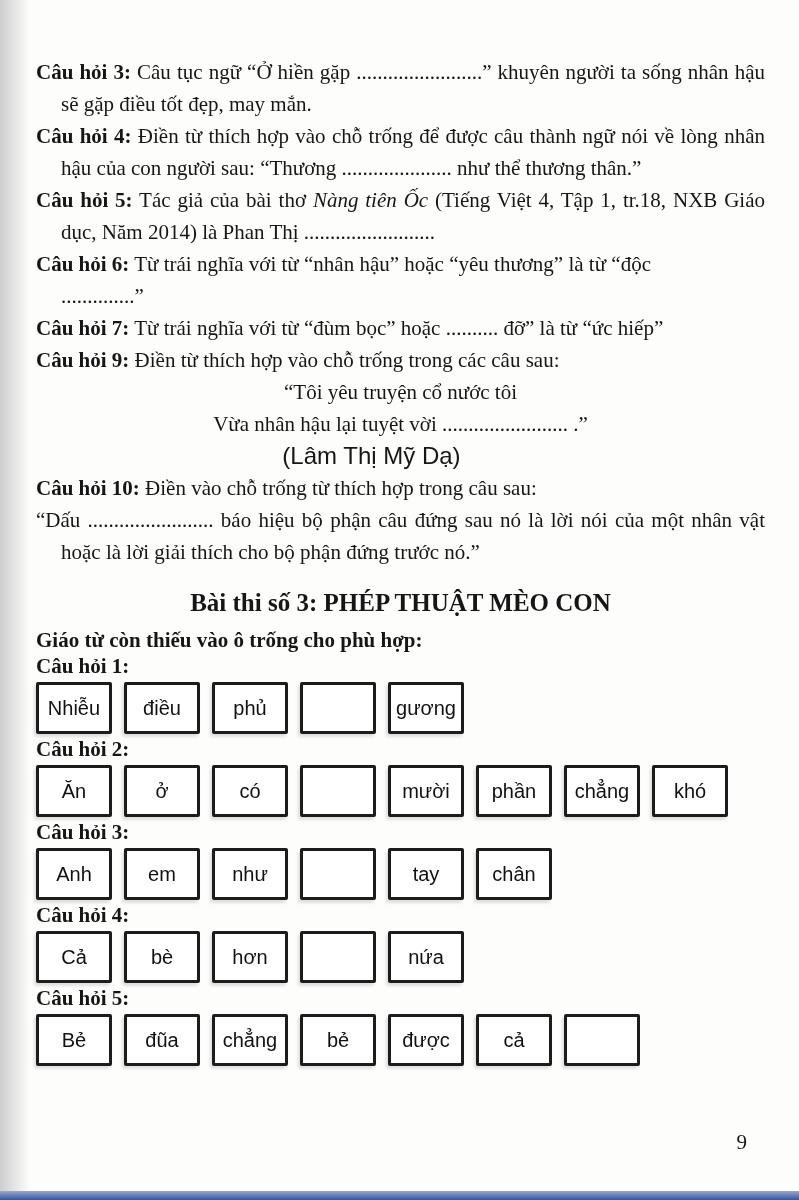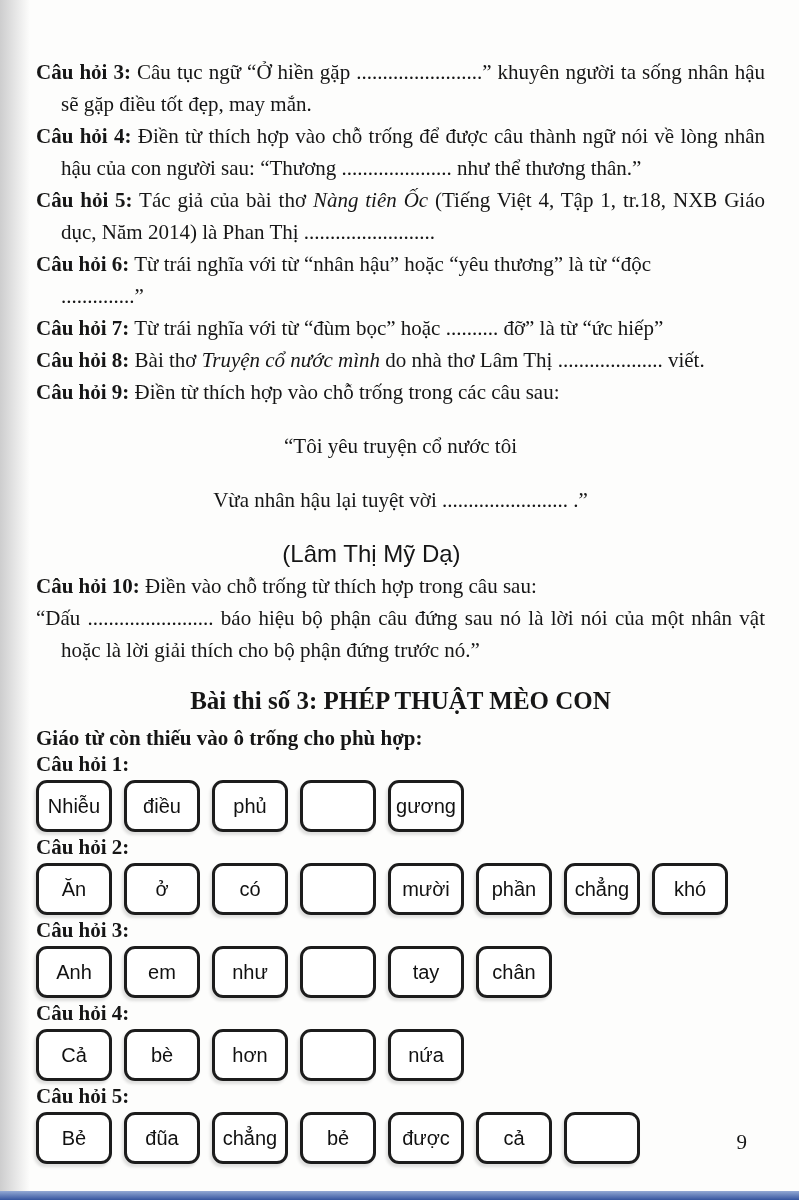--- a/index.html
+++ b/index.html
@@ -16,34 +16,34 @@
   .bottom-bar {
     position:absolute; left:0; right:0; bottom:0; height:9px; z-index:4;
     background:linear-gradient(to bottom, #93a9d4, #36559f);
   }
   .content { position:absolute; top:56px; left:36px; right:34px; }
   .q {
     font-size:21px; line-height:32px; text-align:justify;
     padding-left:25px; text-indent:-25px; margin:0;
   }
   .qlabel { font-weight:bold; }
-  .line { text-indent:0; padding-left:0;margin-top:22px; }
+  .line { text-indent:0; padding-left:0; }
   .center { text-align:center; }
   .attrib {
     text-align:center; padding-right:58px; text-indent:0;
     font-family:"Liberation Sans", sans-serif; font-size:24px;
   }
   .heading { margin-top:20px; text-align:center; font-size:25px; font-weight:bold; line-height:30px; }
   .heading .it { }
   .instruction { margin-top:10px; font-size:21px; font-weight:bold; line-height:25px; }
   .row-label { font-size:21px; font-weight:bold; height:26px; line-height:26px; }
   .boxes { display:flex; gap:12px; margin-top:3px; height:54px; }
   .wbox {
     width:76px; height:52px; box-sizing:border-box;
-    border:3px solid #1c1c1c; border-radius:11px; background:#fff;
+    border:3px solid #1c1c1c; border-radius:2px; background:#fff;
     display:flex; align-items:center; justify-content:center;
     font-family:"Liberation Sans", sans-serif; font-size:20px; color:#111;
     box-shadow:-2px 3px 3px rgba(0,0,0,0.12);
   }
   .pagenum { position:absolute; top:1130px; right:52px; font-size:21px; z-index:2; }
 </style>
 </head>
 <body>
 
 <div class="page">
@@ -54,21 +54,20 @@
     <p class="q"><span class="qlabel">Câu hỏi 3:</span><span> Câu tục ngữ “Ở hiền gặp ........................” khuyên người ta sống nhân hậu sẽ gặp điều tốt đẹp, may mắn.</span></p>
 
     <p class="q"><span class="qlabel">Câu hỏi 4:</span><span> Điền từ thích hợp vào chỗ trống để được câu thành ngữ nói về lòng nhân hậu của con người sau: “Thương ..................... như thể thương thân.”</span></p>
 
     <p class="q"><span class="qlabel">Câu hỏi 5:</span><span> Tác giả của bài thơ </span><i>Nàng tiên Ốc</i><span> (Tiếng Việt 4, Tập 1, tr.18, NXB Giáo dục, Năm 2014) là Phan Thị .........................</span></p>
 
     <p class="q"><span class="qlabel">Câu hỏi 6:</span><span> Từ trái nghĩa với từ “nhân hậu” hoặc “yêu thương” là từ “độc</span><br><span>..............”</span></p>
 
     <p class="q"><span class="qlabel">Câu hỏi 7:</span><span> Từ trái nghĩa với từ “đùm bọc” hoặc .......... đỡ” là từ “ức hiếp”</span></p>
 
-    <p class="q"><span class="qlabel">Câu hỏi 8:</span><span> Bài thơ </span><i>Truyện cổ nước mình</i><span> do nhà thơ Lâm Thị .................... viết.</span></p>
 
     <p class="q"><span class="qlabel">Câu hỏi 9:</span><span> Điền từ thích hợp vào chỗ trống trong các câu sau:</span></p>
     <p class="q line center">“Tôi yêu truyện cổ nước tôi</p>
     <p class="q line center">Vừa nhân hậu lại tuyệt vời ........................ .”</p>
     <p class="q line attrib">(Lâm Thị Mỹ Dạ)</p>
 
     <p class="q"><span class="qlabel">Câu hỏi 10:</span><span> Điền vào chỗ trống từ thích hợp trong câu sau:</span></p>
     <p class="q">“Dấu ........................ báo hiệu bộ phận câu đứng sau nó là lời nói của một nhân vật hoặc là lời giải thích cho bộ phận đứng trước nó.”</p>
 
     <div class="heading"><span class="it">Bài thi số 3:</span><span> PHÉP THUẬT MÈO CON</span></div>

